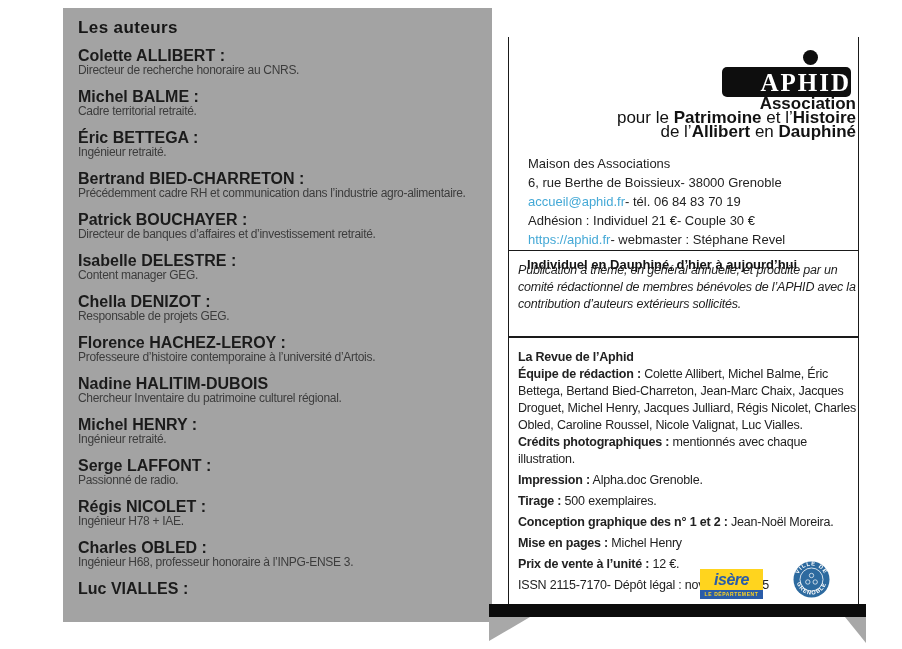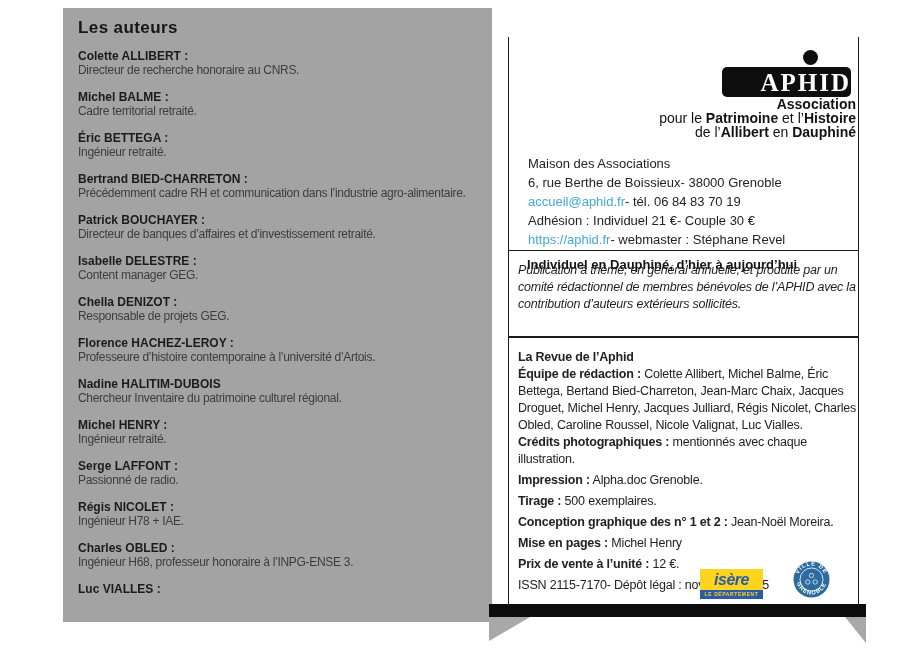--- a/index.html
+++ b/index.html
@@ -4,42 +4,42 @@
 <style>
   html,body{margin:0;padding:0;background:#fff;}
   .page{position:relative;width:902px;height:649px;background:#ffffff;overflow:hidden;
         font-family:"Liberation Sans",sans-serif;color:#1c1c1c;}
 
   
   #authors{position:absolute;left:63px;top:8px;width:429px;height:614px;background:#a3a3a3;
            box-sizing:border-box;padding:10px 6px 0 15px;overflow:hidden;}
   #authors h2{margin:0 0 11px 0;font-size:17px;line-height:20px;letter-spacing:.4px;color:#161616;}
   .author{margin-bottom:13px;}
-  .author .nm{font-weight:bold;font-size:12px;line-height:14px;color:#1b1b1b;}
+  .author .nm{font-weight:bold;font-size:16px;line-height:14px;color:#1b1b1b;}
   .author .ds{font-size:12px;line-height:14px;color:#3c3c3c;letter-spacing:-.3px;white-space:nowrap;}
 
   
   .vline{position:absolute;top:37px;width:1px;height:567px;background:#1a1a1a;}
   #vl-left{left:508px;} #vl-right{left:858px;}
   .hline{position:absolute;left:508px;width:351px;background:#1a1a1a;}
   #hl-1{top:250px;height:1px;} #hl-2{top:336px;height:2px;}
   #blackbar{position:absolute;left:489px;top:604px;width:377px;height:13px;background:#0c0c0c;}
   #tri-l{position:absolute;left:489px;top:617px;width:41px;height:24px;background:#a8a8a8;
          clip-path:polygon(0 0,100% 0,0 100%);}
   #tri-r{position:absolute;left:845px;top:617px;width:21px;height:26px;background:#a8a8a8;
          clip-path:polygon(0 0,100% 0,100% 100%);}
 
   
   #aphid-box{position:absolute;left:722px;top:67px;width:129px;height:30px;background:#0e0e0e;
              border-radius:5px;display:flex;align-items:center;justify-content:flex-end;}
   #aphid-box span{color:#fff;font-family:"Liberation Serif",serif;font-weight:bold;
                   font-size:25px;letter-spacing:2px;line-height:1;}
   #aphid-dot{position:absolute;left:803px;top:50px;width:15px;height:15px;border-radius:50%;background:#0e0e0e;}
   #tagline{position:absolute;left:556px;top:97px;width:300px;text-align:right;
-           font-size:14px;line-height:14px;color:#121212;}
+           font-size:17px;line-height:14px;color:#121212;}
   .bd{font-weight:bold;}
 
   
   #contact{position:absolute;left:528px;top:154px;font-size:13px;line-height:19px;color:#232323;}
   .link{color:#45a9d6;text-decoration:none;}
 
   
   #sec2-title{position:absolute;left:527px;top:257px;font-size:13px;font-weight:bold;color:#141414;}
   #sec2-text{position:absolute;left:518px;top:262px;width:340px;font-style:italic;
              font-size:12.5px;line-height:17px;letter-spacing:-.2px;color:#1e1e1e;}

